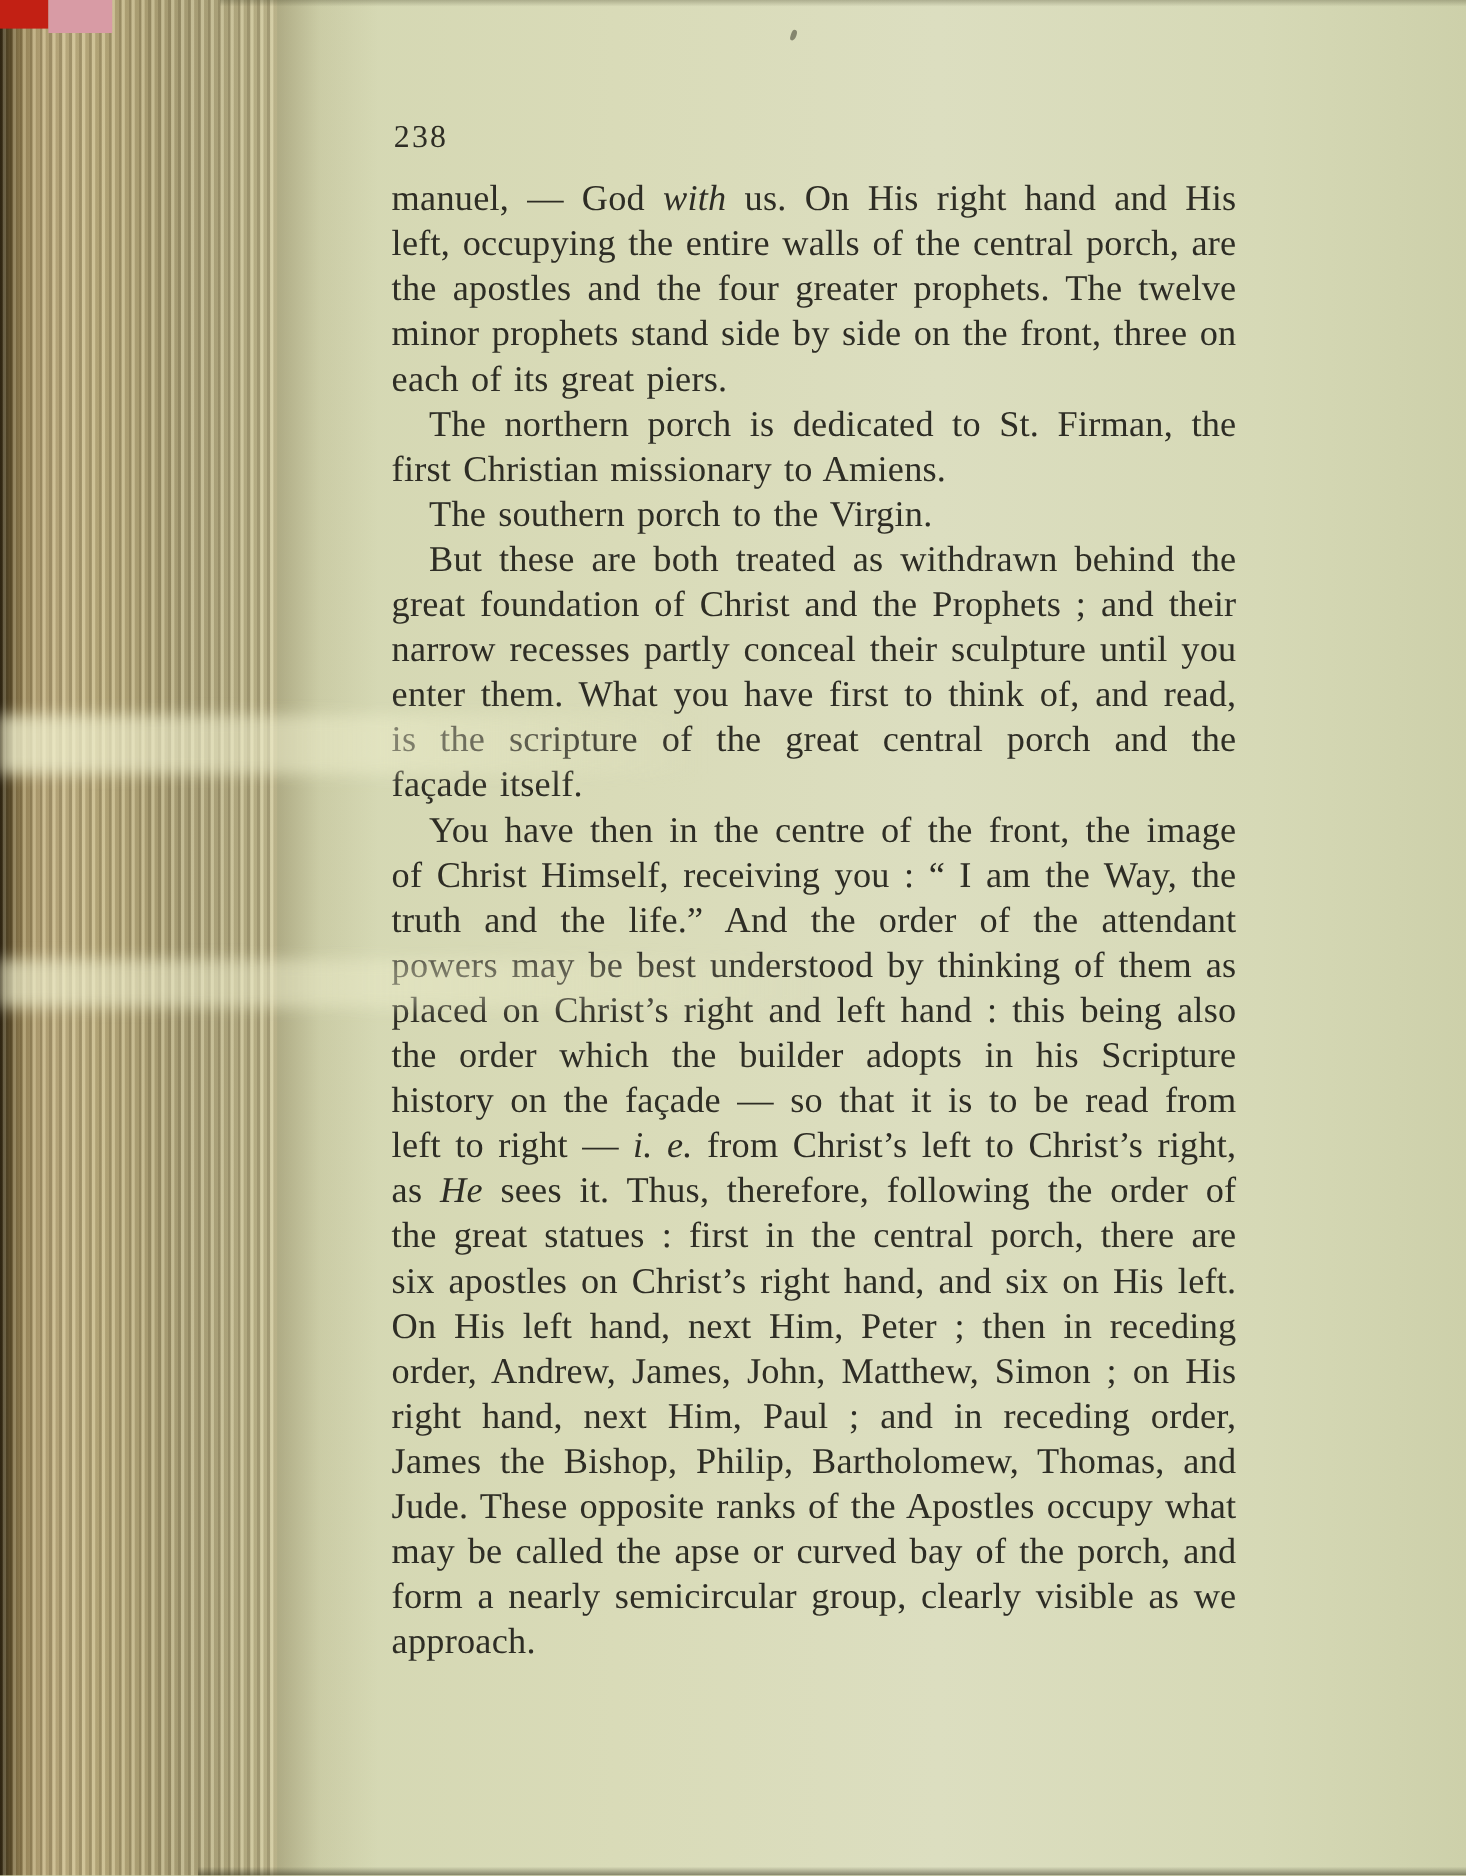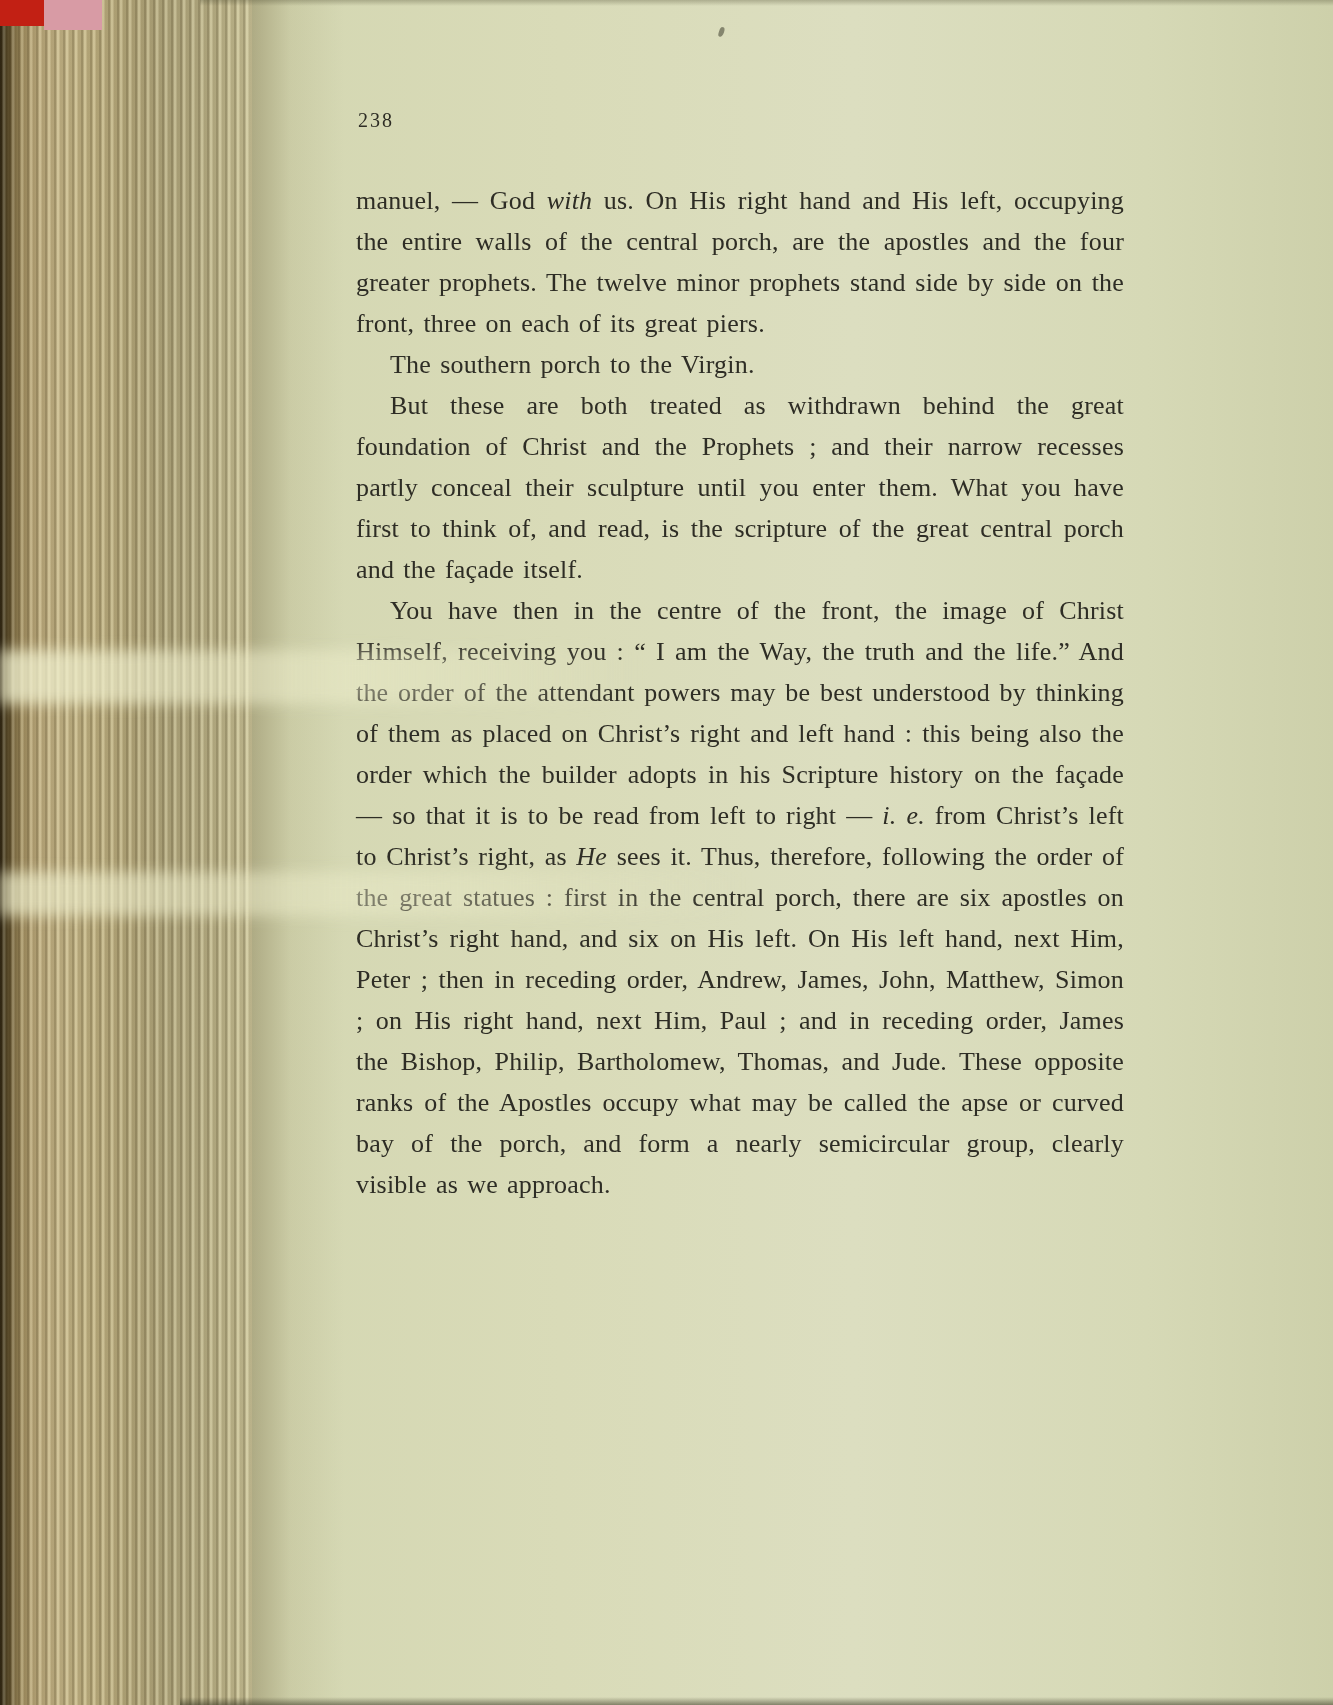--- a/index.html
+++ b/index.html
@@ -62,30 +62,30 @@
     transform:rotate(18deg);
   }
   
   .page-body {
     position:absolute; left:356px; top:104px; width:768px;
     color:#2e2d25;
   }
   .header-row { position:relative; height:46px; }
   .page-number {
     position:absolute; left:2px; top:5px;
-    font-size:20px; letter-spacing:2px;
+    font-size:29px; letter-spacing:2px;
   }
   .running-header {
     text-align:center; padding-top:8px;
     font-size:26px; font-weight:bold; letter-spacing:3.5px;
     color:#2b2a22;
   }
   .page-text {
-    margin-top:30px;
-    font-size:26px; line-height:41px;
+    margin-top:11px;
+    font-size:33px; line-height:41px;
     text-align:justify; word-spacing:2.5px; letter-spacing:.2px;
   }
   .page-text p { margin:0; }
   .page-text p.indent { text-indent:34px; }
   .page-text em { font-style:italic; }
 </style>
 </head>
 <body>
 
 <div class="scan-page">
@@ -97,20 +97,21 @@
   <div class="top-edge"></div>
   <div class="bottom-edge"></div>
 
   <div class="page-body">
     <div class="header-row">
       <span class="page-number">238</span>
     </div>
 
     <div class="page-text">
       <p><span>manuel, — God </span><em>with</em><span> us.  On His right hand and His left, occupying the entire walls of the central porch, are the apostles and the four greater prophets.  The twelve minor prophets stand side by side on the front, three on each of its great piers.</span></p>
+      <p class="indent"><span>The northern porch is dedicated to St. Firman, the first Christian missionary to Amiens.</span></p>
       <p class="indent"><span>The southern porch to the Virgin.</span></p>
       <p class="indent"><span>But these are both treated as withdrawn behind the great foundation of Christ and the Prophets ; and their narrow recesses partly conceal their sculpture until you enter them. What you have first to think of, and read, is the scripture of the great central porch and the façade itself.</span></p>
       <p class="indent"><span>You have then in the centre of the front, the image of Christ Himself, receiving you : “ I am the Way, the truth and the life.”  And the order of the attendant powers may be best understood by thinking of them as placed on Christ’s right and left hand : this being also the order which the builder adopts in his Scripture history on the façade — so that it is to be read from left to right — </span><em>i. e.</em><span> from Christ’s left to Christ’s right, as </span><em>He</em><span> sees it.  Thus, therefore, following the order of the great statues : first in the central porch, there are six apostles on Christ’s right hand, and six on His left.  On His left hand, next Him, Peter ; then in receding order, Andrew, James, John, Matthew, Simon ; on His right hand, next Him, Paul ; and in receding order, James the Bishop, Philip, Bartholomew, Thomas, and Jude. These opposite ranks of the Apostles occupy what may be called the apse or curved bay of the porch, and form a nearly semicircular group, clearly visible as we approach.</span></p>
     </div>
   </div>
 
   <div class="flare flare-1"></div>
   <div class="flare flare-2"></div>
   <div class="speck"></div>
 

